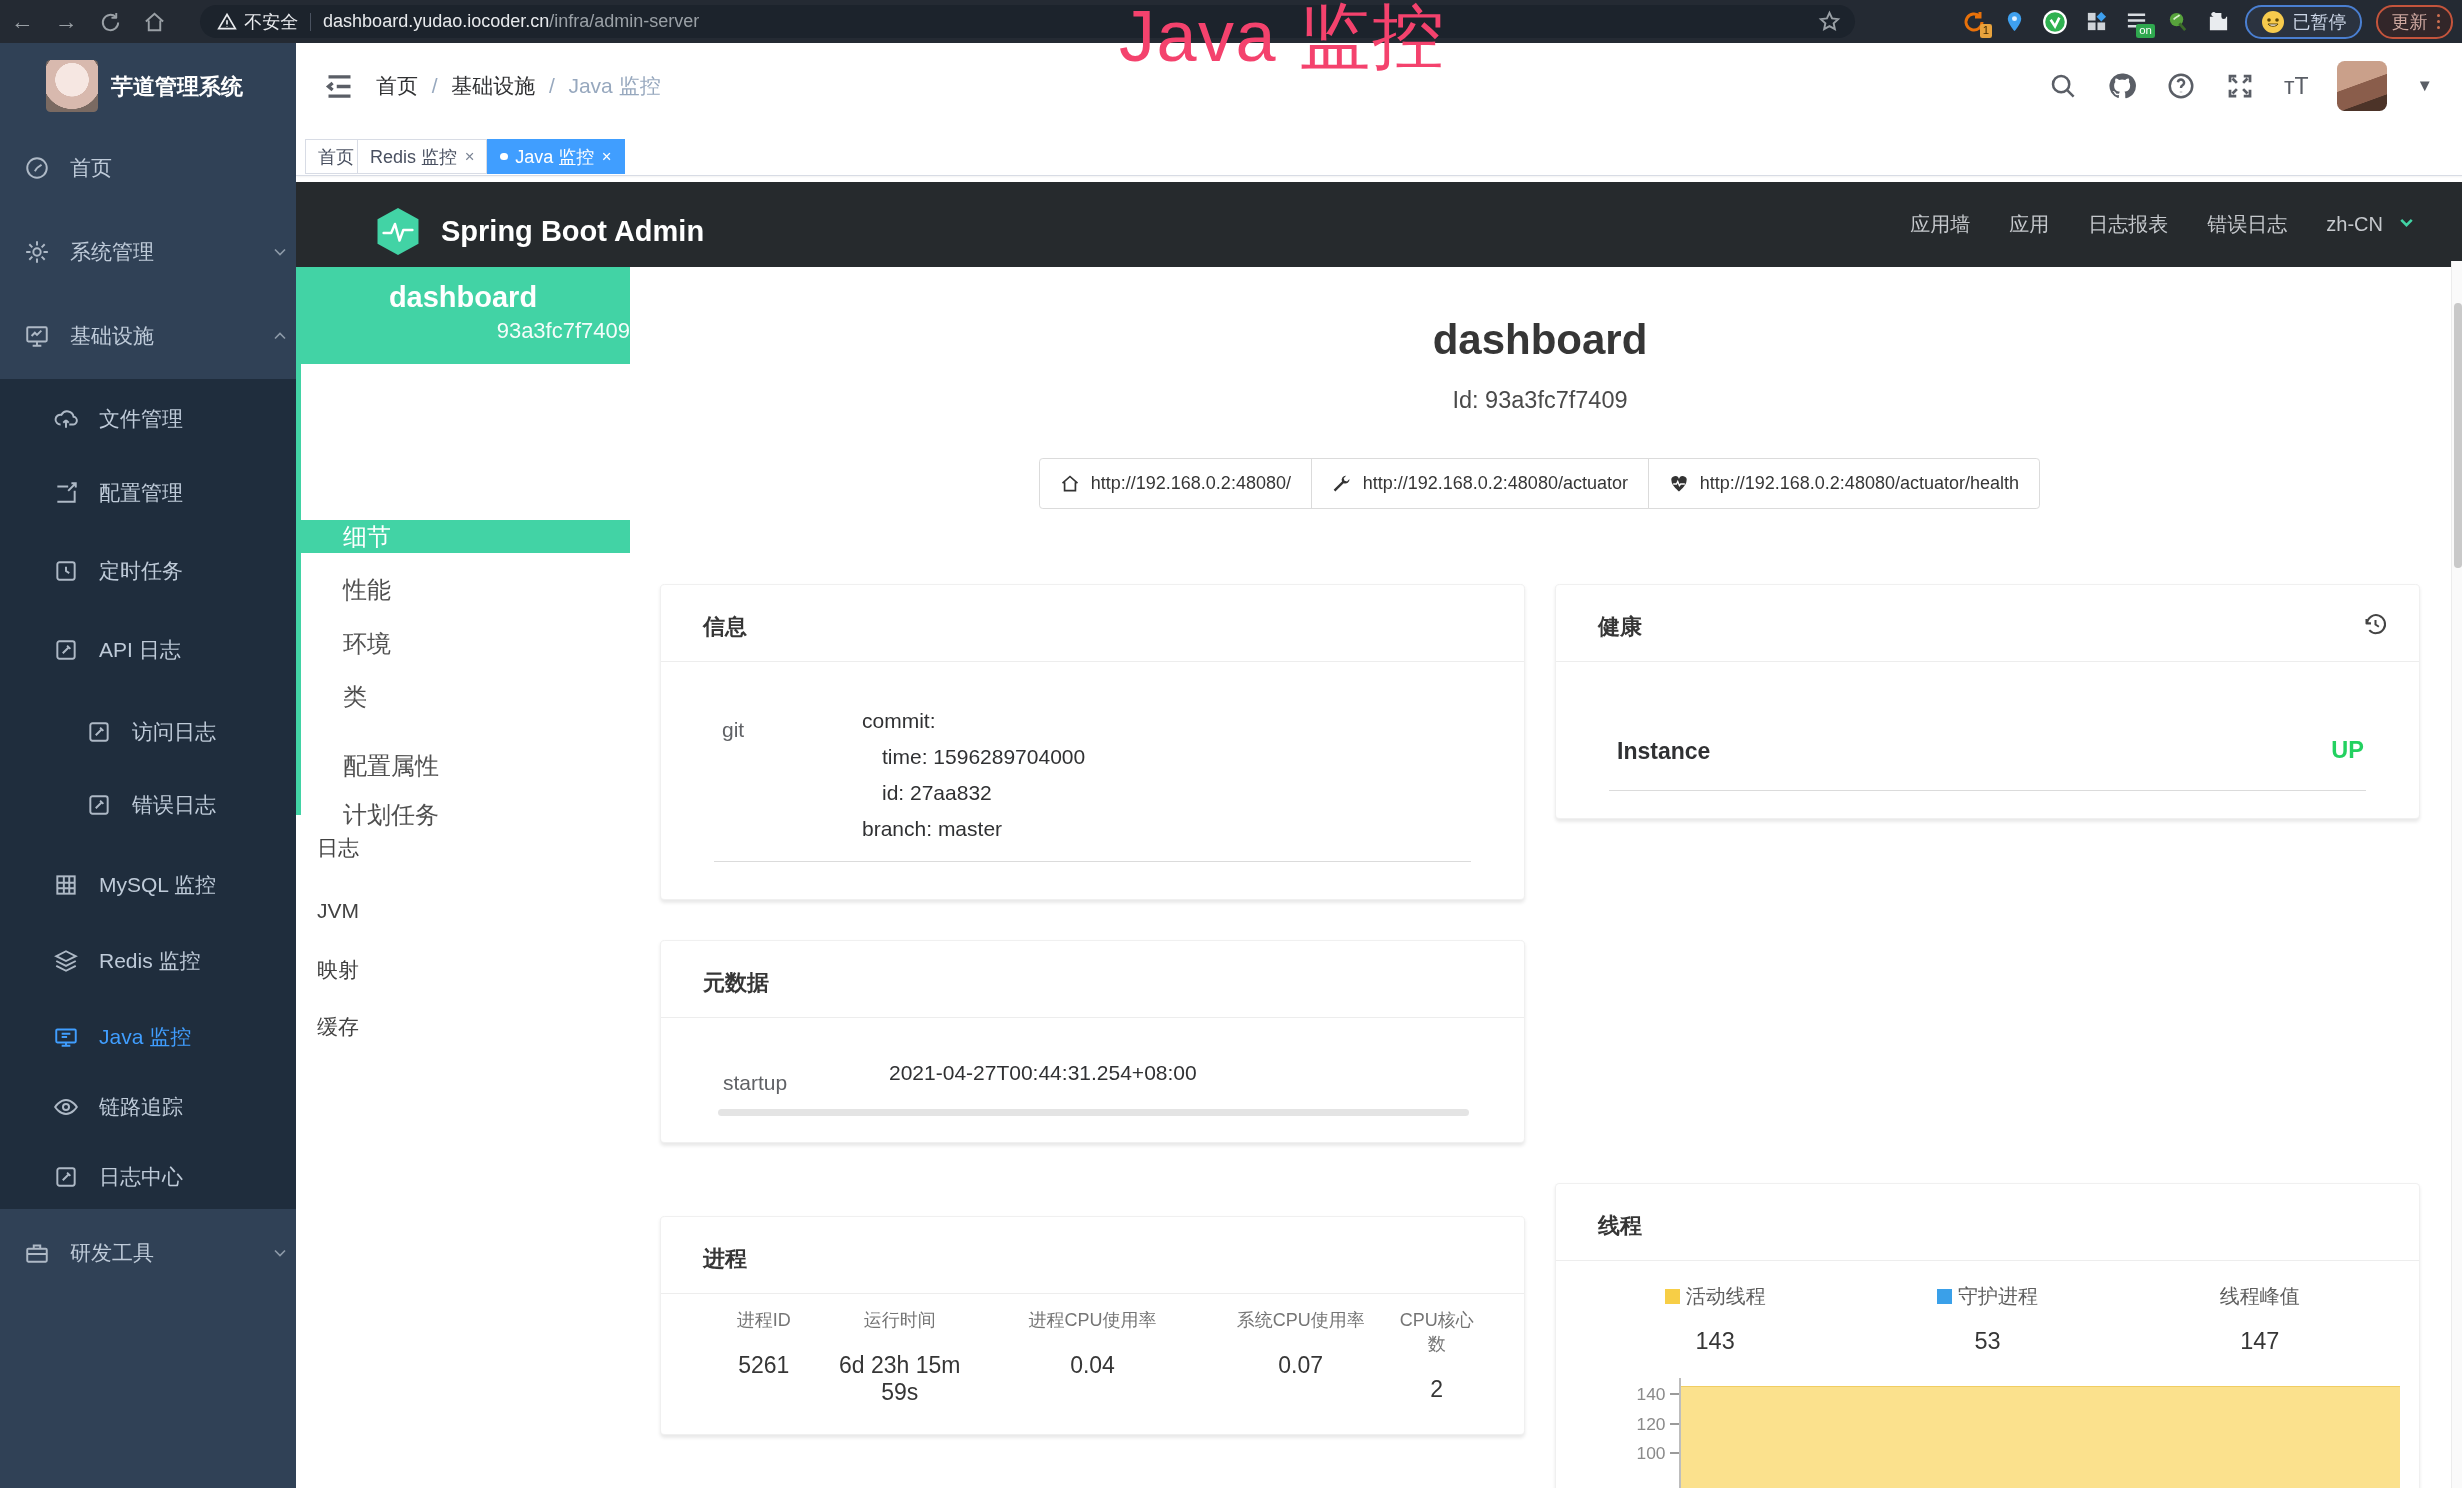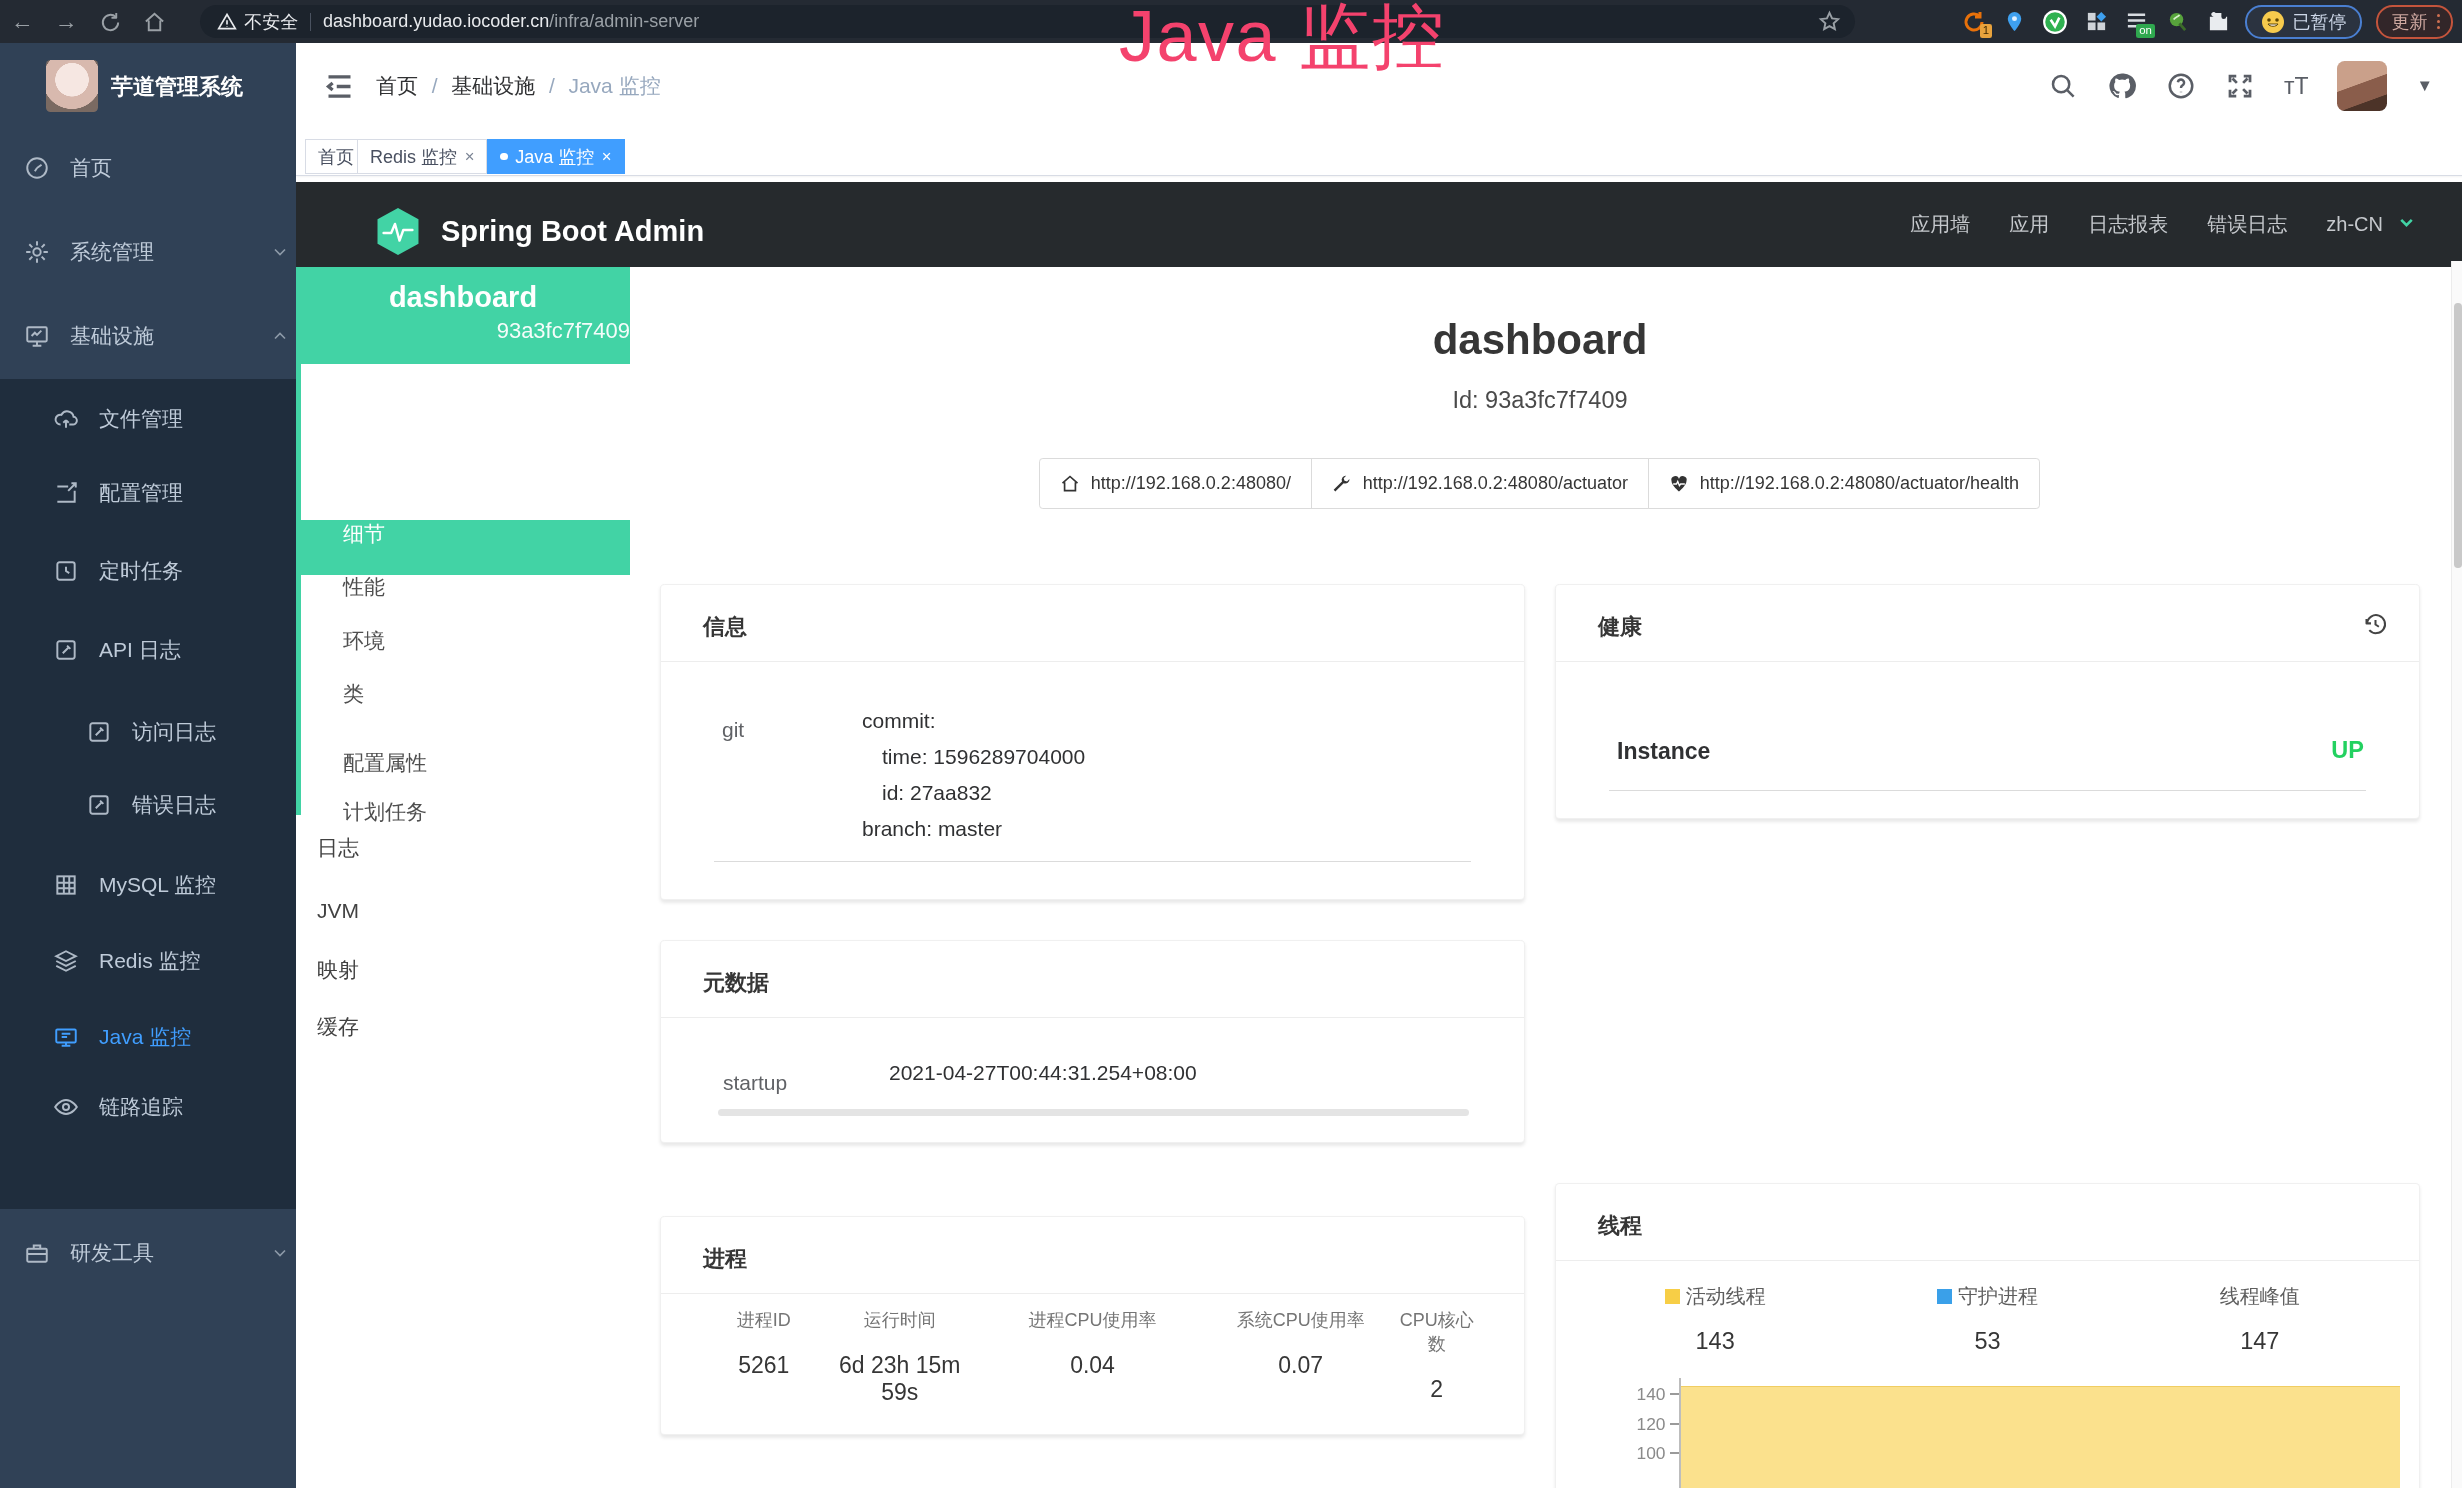--- a/index.html
+++ b/index.html
@@ -70,22 +70,22 @@
   .langcaret{color:#42d3a5;margin-left:-26px;}
 
   .sbaside{position:absolute;left:0;top:224px;width:334px;height:1222px;background:#fff;border-right:0.8px solid #f2f2f2;}
   .inst-head{position:absolute;left:0;top:0;width:334px;height:97px;background:#42d3a5;color:#fff;text-align:center;}
   .inst-name{margin-top:13.7px;font-size:29px;font-weight:bold;}
   .inst-id{margin-top:4.6px;font-size:22px;opacity:.95;text-align:right;}
   .teal-stripe{position:absolute;left:0;top:0;width:5.3px;height:548px;background:#42d3a5;}
   .insights{position:absolute;left:0;top:97px;width:334px;height:451px;background:#f4f4f4;border-bottom:0.8px solid #e4e4e4;}
   .ins-label{position:absolute;left:30px;top:16.7px;font-size:23px;font-weight:bold;color:#3d3d3d;}
   .ins-divider{position:absolute;left:0;top:55px;width:334px;height:0.8px;background:#e6e6e6;}
-  .sitem{position:absolute;left:0;width:334px;height:55px;display:flex;align-items:flex-start;
-         padding-left:47px;box-sizing:border-box;font-size:21px;color:#4f4f4f;}
+  .sitem{position:absolute;left:0;width:334px;height:33px;display:flex;align-items:flex-end;
+         padding-left:47px;box-sizing:border-box;font-size:24px;color:#4f4f4f;}
   .sitem.active{background:#42d3a5;color:#fff;}
   .ritem{position:absolute;left:0;width:334px;height:47px;display:flex;align-items:center;
          padding-left:21px;box-sizing:border-box;font-size:21px;color:#424242;}
 
   .content{position:absolute;left:334px;top:224px;width:1833px;height:1222px;overflow:hidden;background:#fff;}
   .ctitle{position:absolute;left:0;top:49px;width:1820px;text-align:center;font-size:42px;font-weight:600;color:#363636;}
   .cid{position:absolute;left:0;top:120px;width:1820px;text-align:center;font-size:23.5px;color:#4a4a4a;}
   .btngroup{position:absolute;left:0;top:191px;width:1820px;text-align:center;}
   .urlbtn{display:inline-flex;align-items:center;gap:10.6px;height:49px;padding:0 20px;margin-left:-0.8px;
           border:0.8px solid #dbdbdb;background:#fff;font-size:18px;color:#363636;vertical-align:top;}
@@ -374,20 +374,29 @@
     <div class="mrow pl2" style="top:1039px">
       <span class="mico">
           <svg viewBox="0 0 24 24" fill="none" stroke="currentColor" stroke-width="1.8">
             <path d="M2 12s4-6.5 10-6.5S22 12 22 12s-4 6.5-10 6.5S2 12 2 12z"></path>
             <circle cx="12" cy="12" r="2.8"></circle>
           </svg>
         </span>
       <span>链路追踪</span>
     </div>
 
+    <div class="mrow pl2" style="top:1109px">
+      <span class="mico">
+          <svg viewBox="0 0 24 24" fill="none" stroke="currentColor" stroke-width="1.8">
+            <rect x="4" y="4" width="16" height="16" rx="2"></rect>
+            <path d="m9 15 6-6M13 8l3 3"></path>
+          </svg>
+        </span>
+      <span>日志中心</span>
+    </div>
 
     <div class="mrow pl1" style="top:1185px">
       <span class="mico">
           <svg viewBox="0 0 24 24" fill="none" stroke="currentColor" stroke-width="1.8">
             <rect x="3" y="8" width="18" height="12" rx="1"></rect>
             <path d="M9 8V5h6v3M3 13h18"></path>
           </svg>
         </span>
       <span>研发工具</span>
       <span class="chev">

